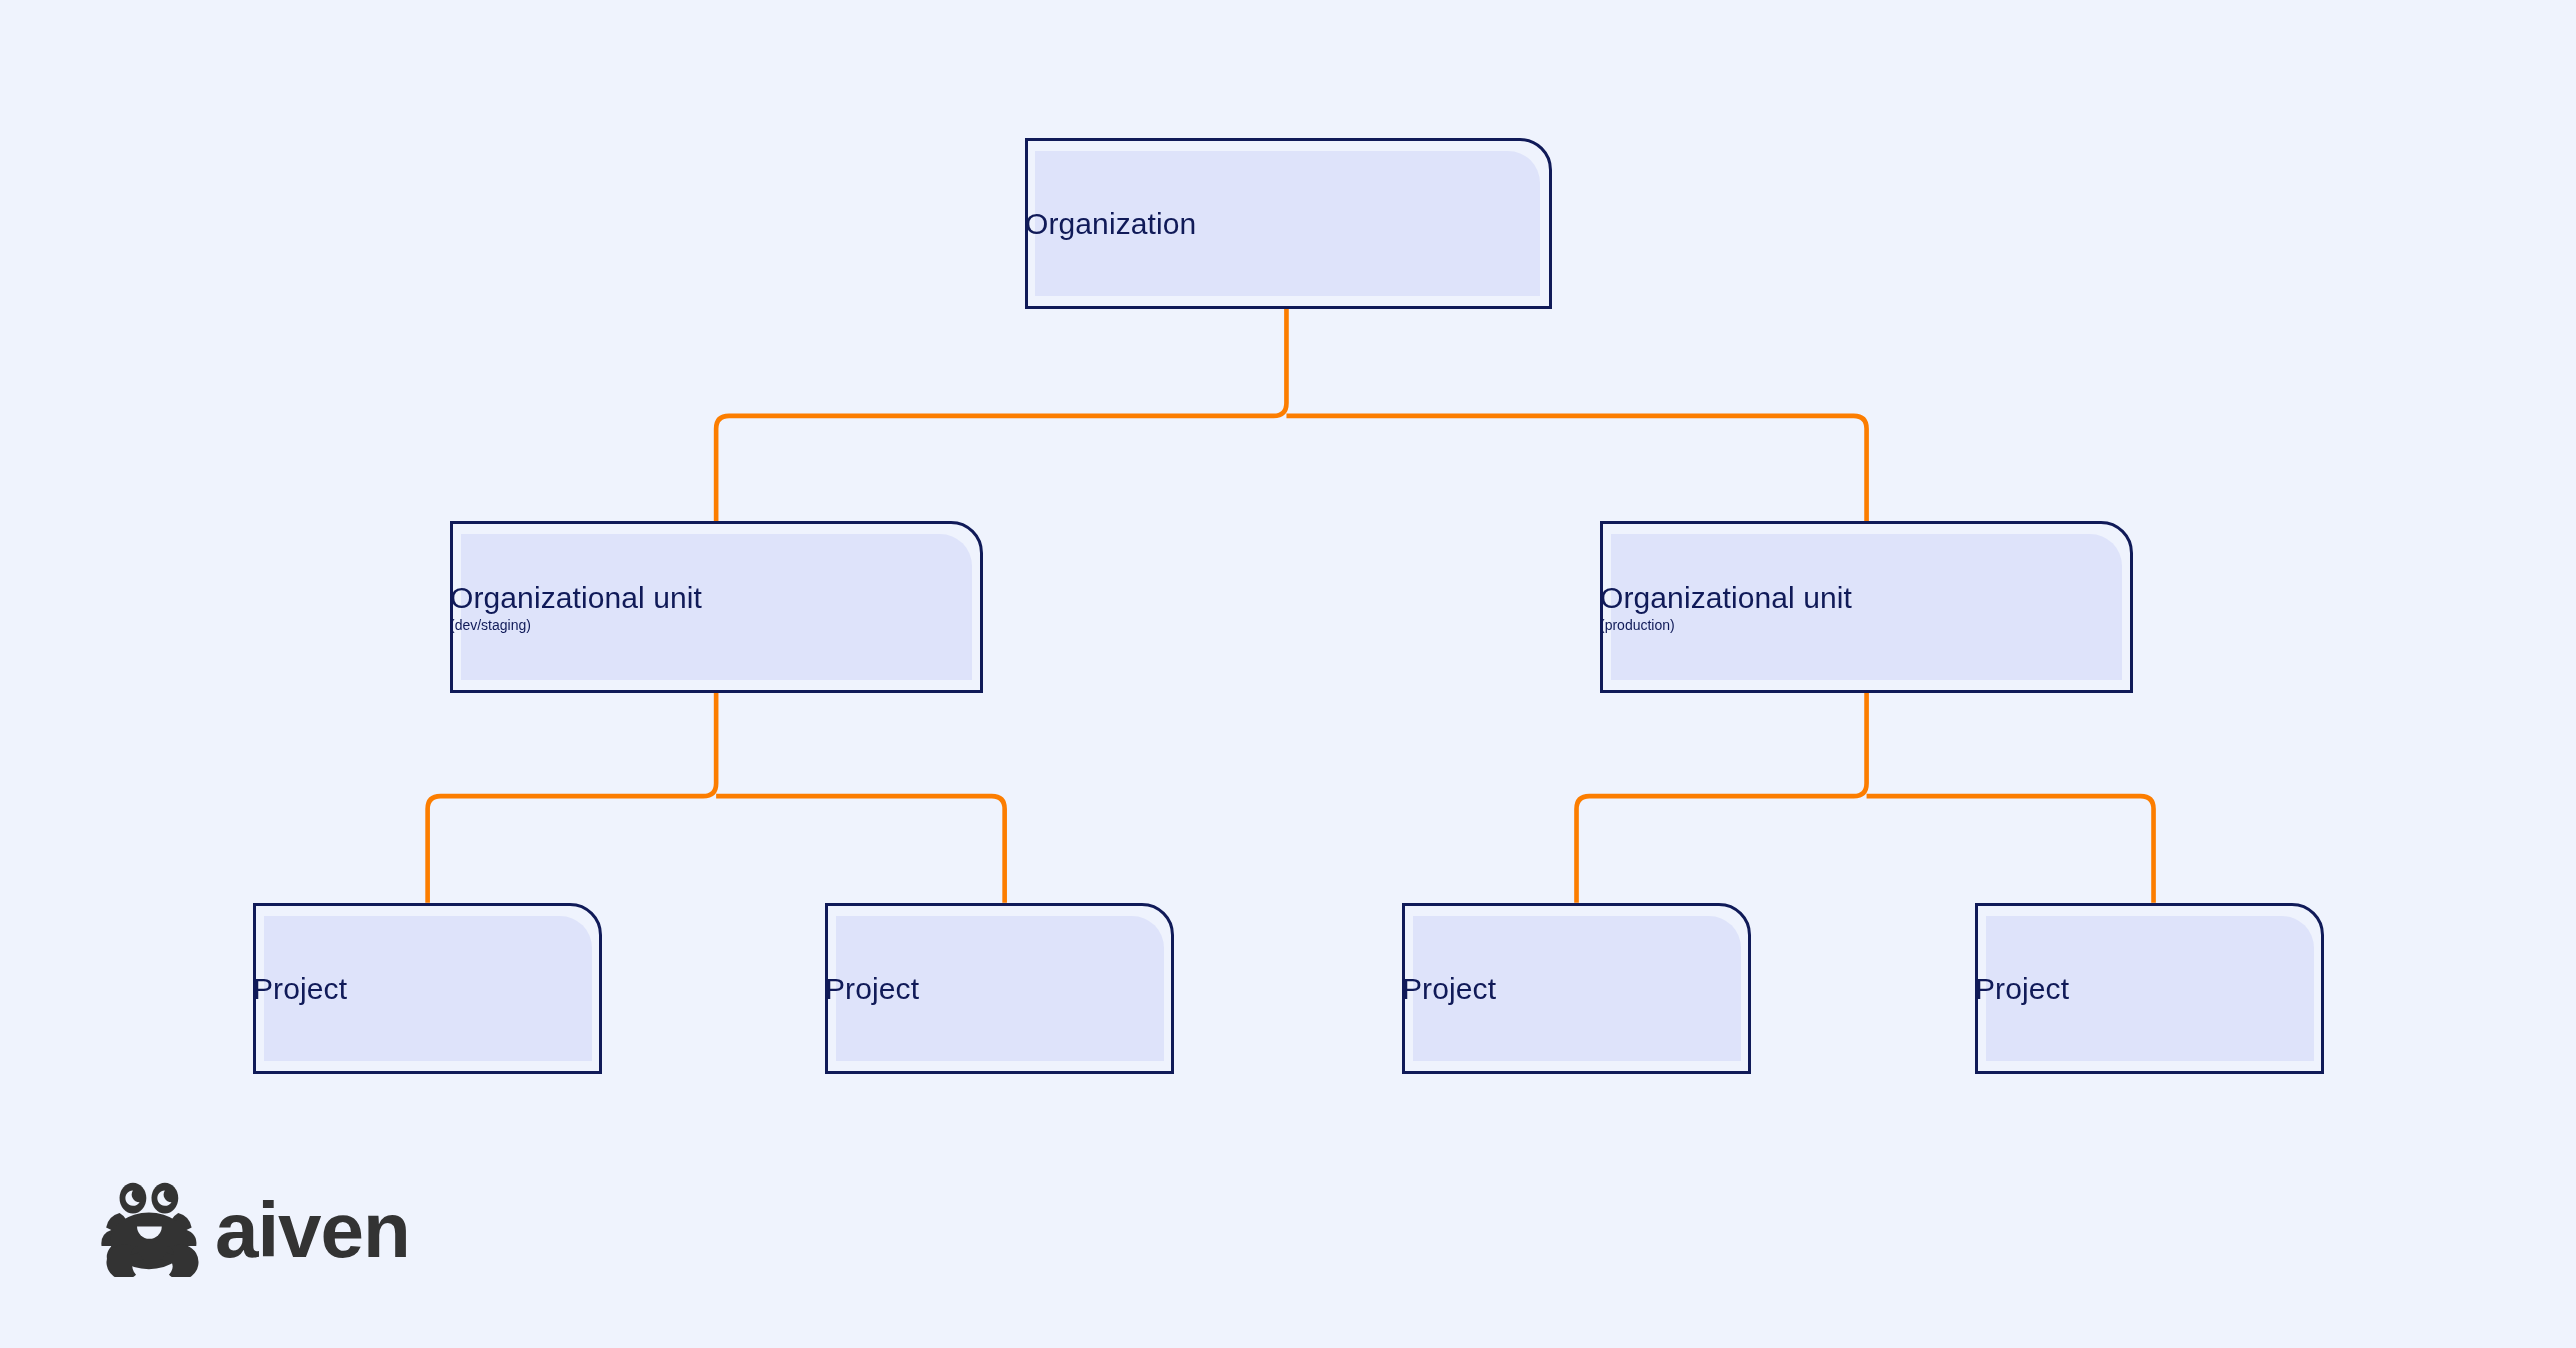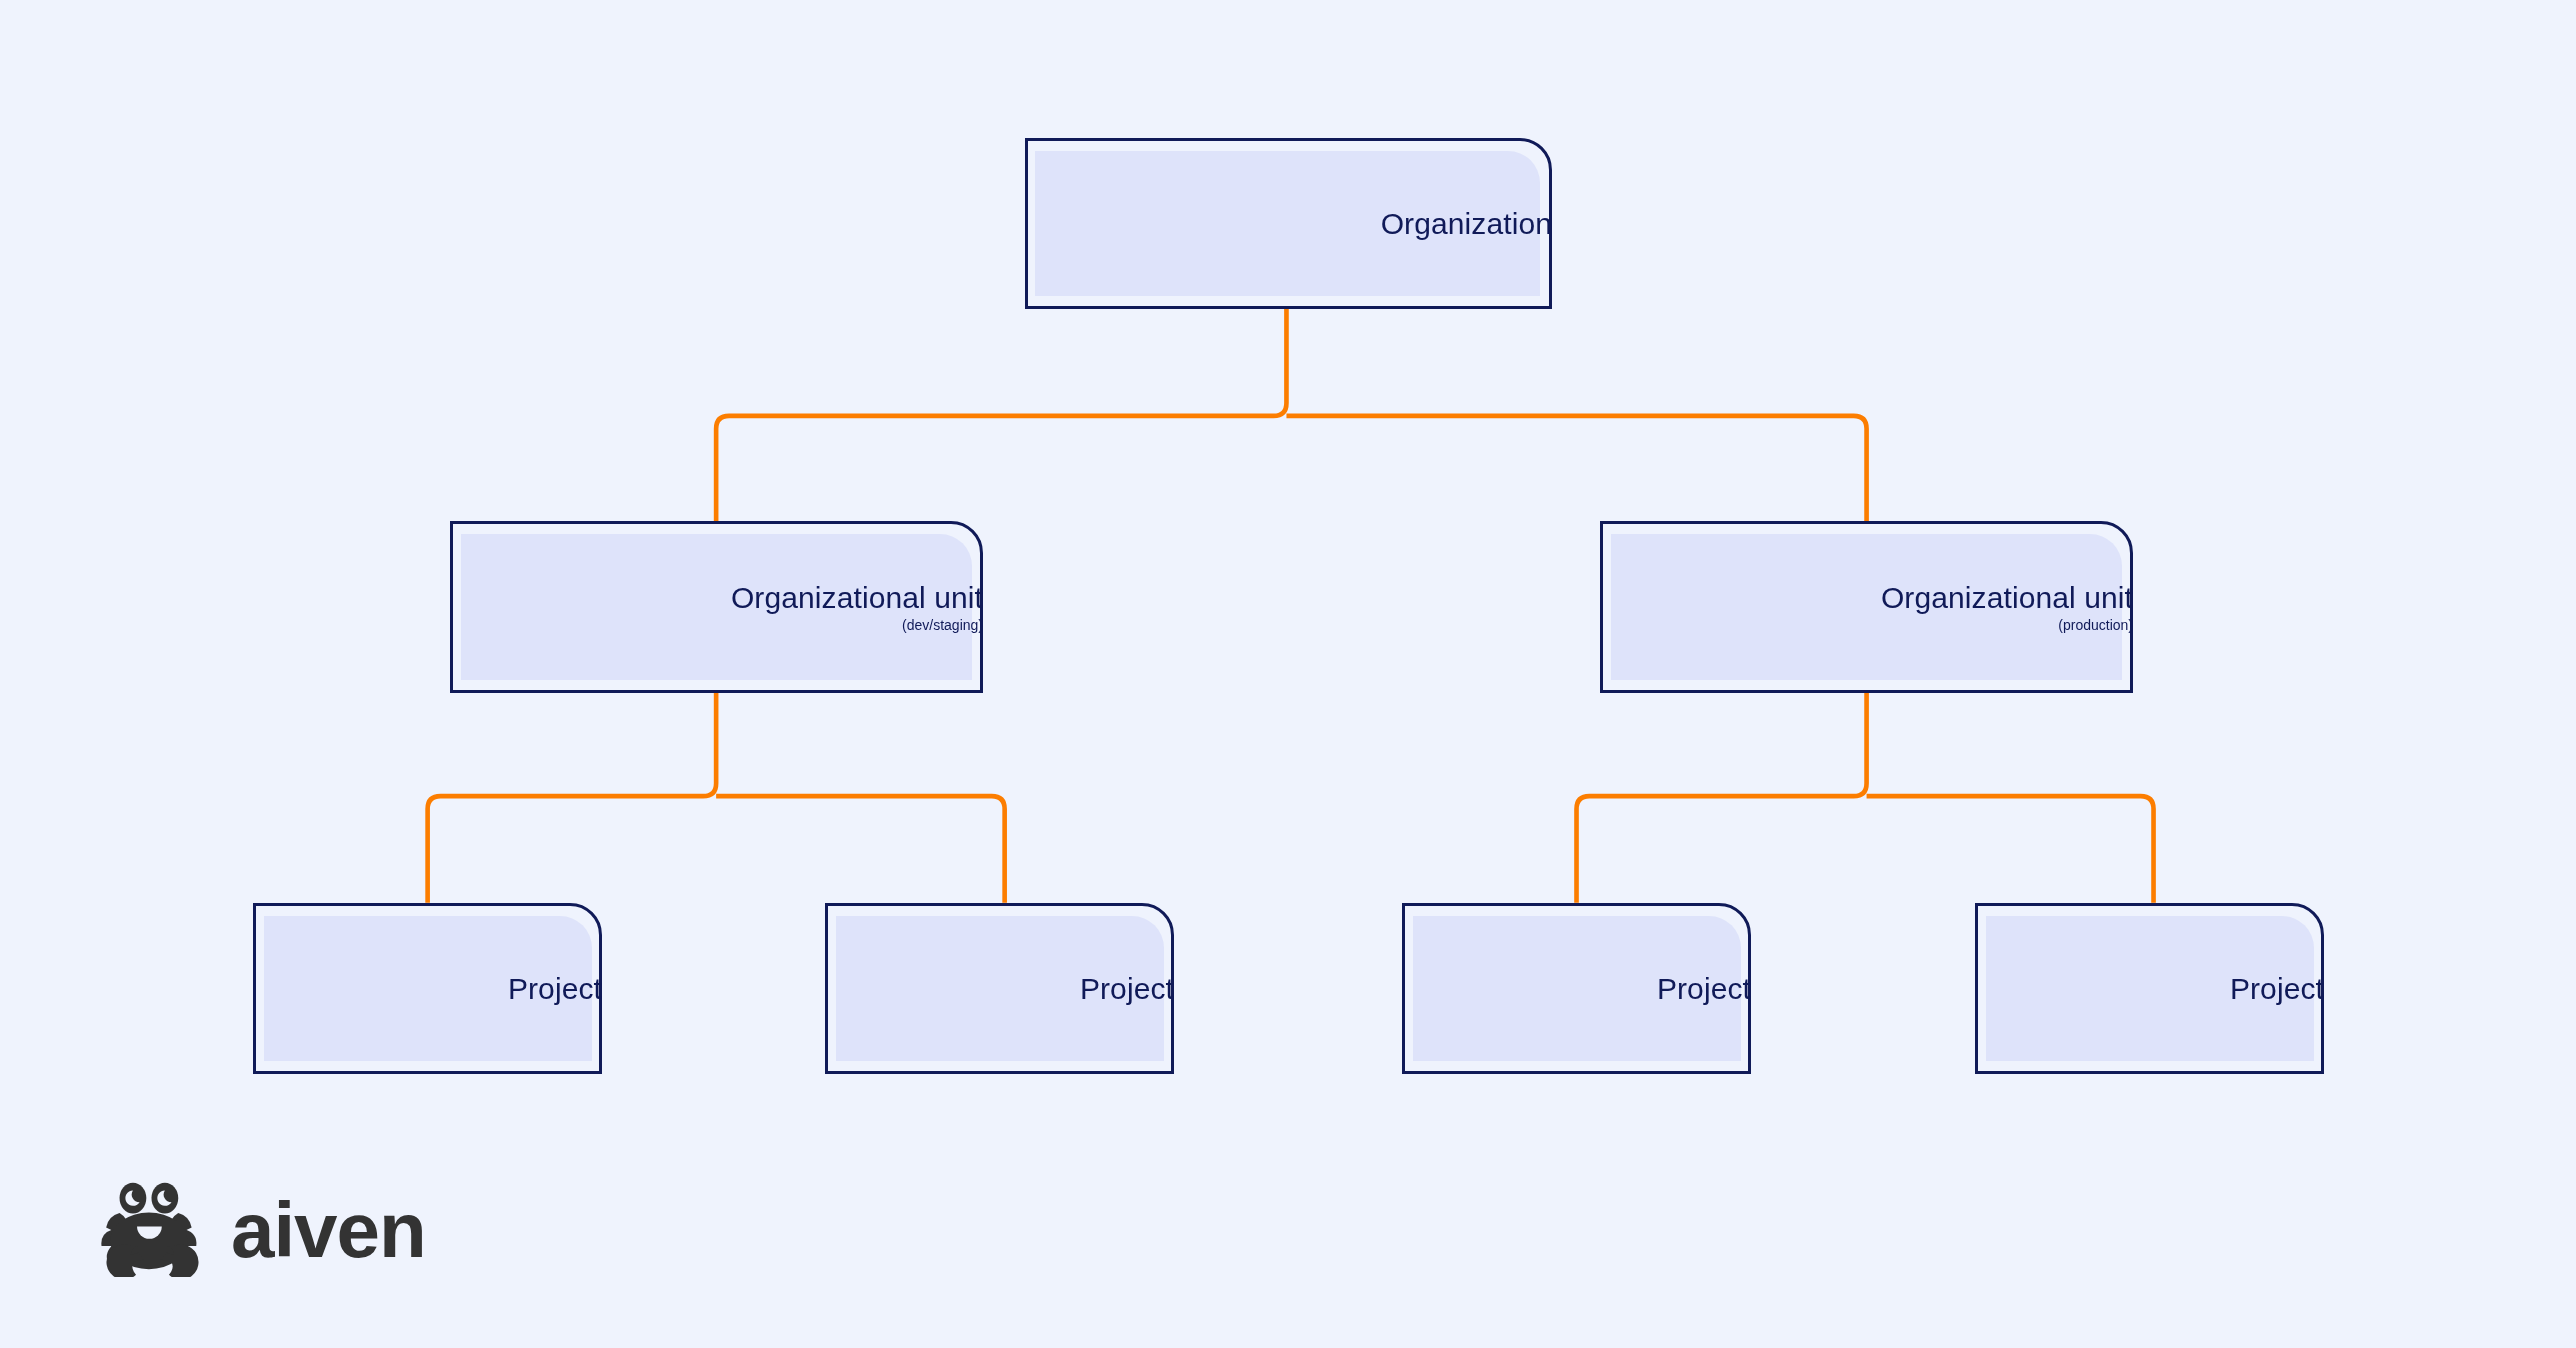--- a/index.html
+++ b/index.html
@@ -55,21 +55,21 @@
     border-radius: 0 32px 0 0;
   }
   .node .label {
     position: absolute;
     left: 0;
     top: 0;
     width: 100%;
     height: 100%;
     display: flex;
     flex-direction: column;
-    align-items: flex-end;
+    align-items: flex-start;
     justify-content: center;
     color: #101a58;
     text-align: center;
     line-height: 1.12;
   }
   .node .title {
     font-size: 30px;
     font-weight: 400;
     letter-spacing: 0.1px;
   }
@@ -79,21 +79,21 @@
     margin-top: 3.1px;
   }
 
   
   #logo {
     position: absolute;
     left: 101px;
     top: 1181px;
     display: flex;
     align-items: center;
-    gap: 27px;
+    gap: 11px;
   }
   #logo .mark {
     width: 103px;
     height: 96px;
     display: block;
   }
   #logo .wordmark {
     display: block;
   }
 </style>

